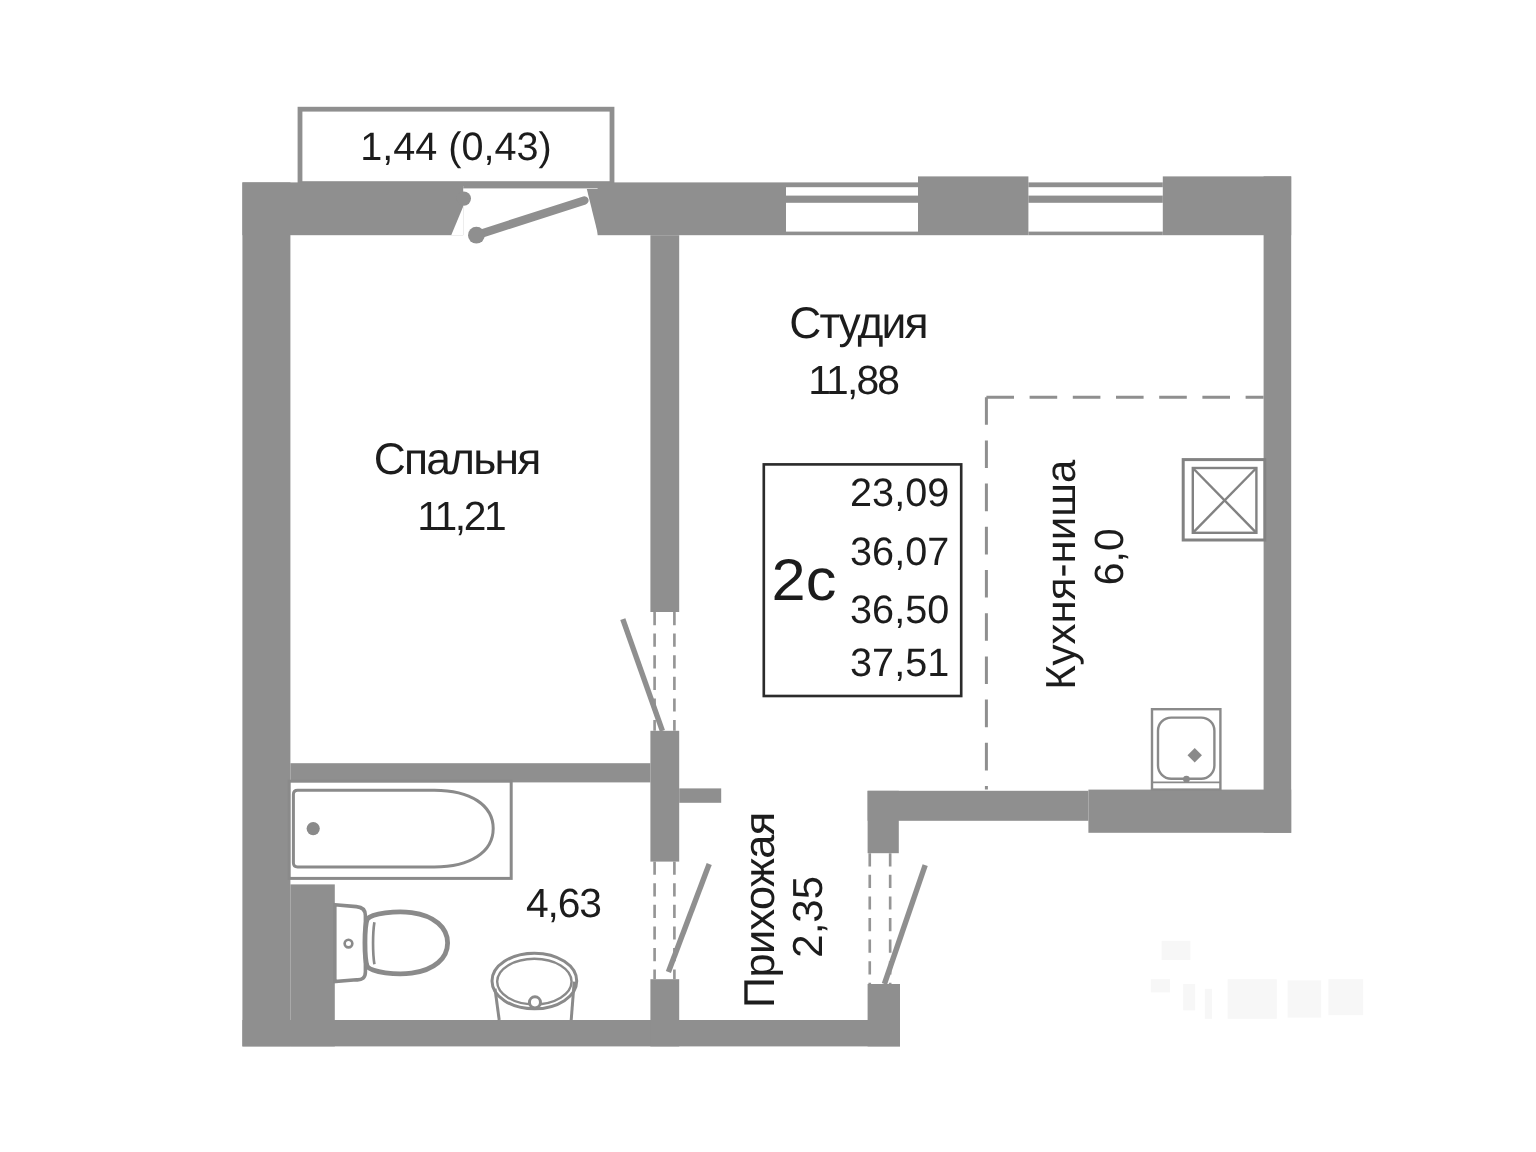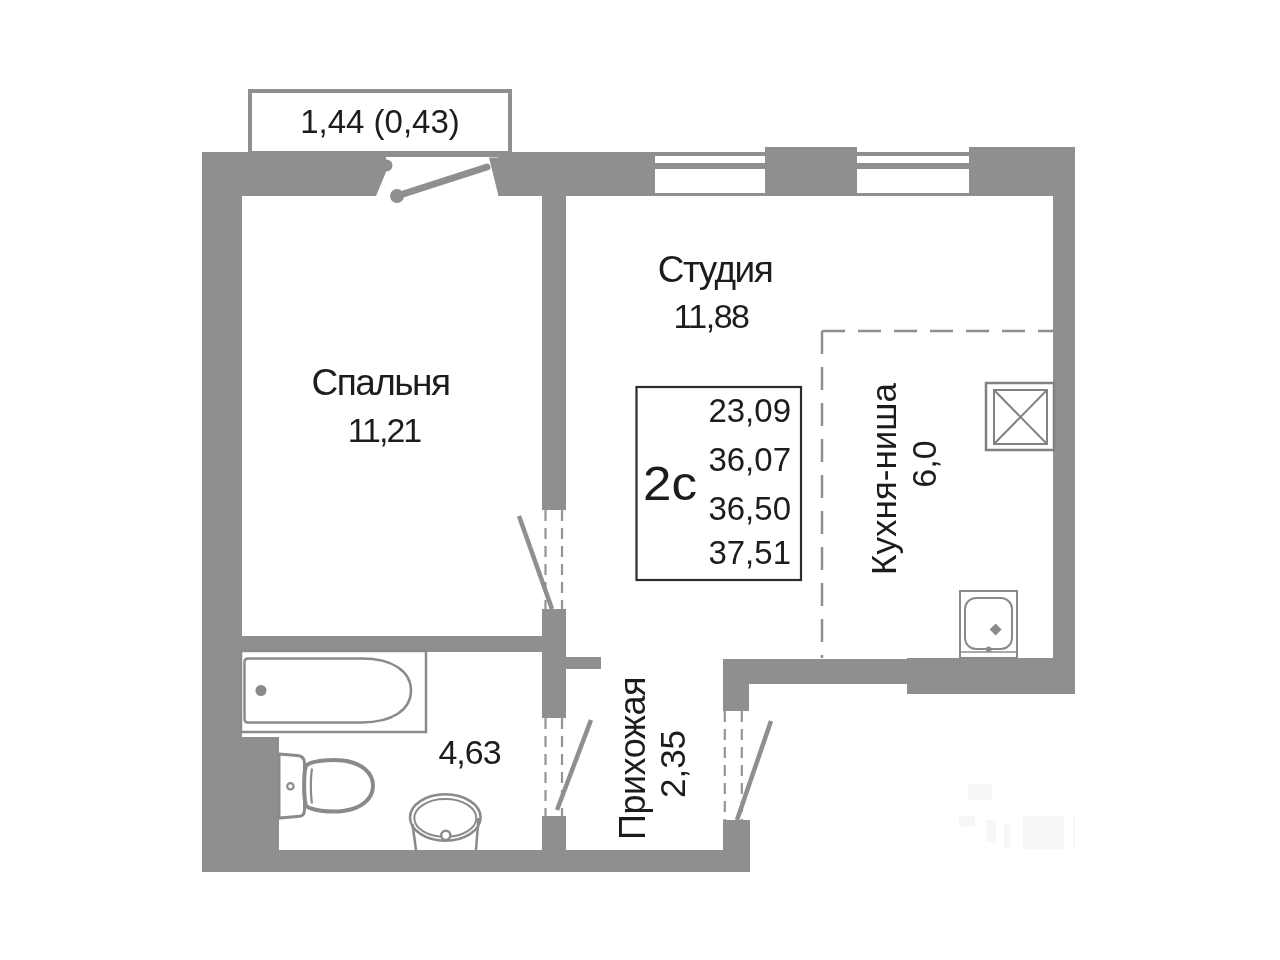--- a/index.html
+++ b/index.html
@@ -1,16 +1,16 @@
 <!DOCTYPE html>
 <html><head>
 <meta charset="utf-8">
 <style>
   html,body{margin:0;padding:0;background:#ffffff;}
-  .wrap{position:relative;width:1075px;height:960px;background:#ec4899;overflow:hidden;}
+  .wrap{position:relative;width:1280px;height:960px;background:#ec4899;overflow:hidden;}
   text{font-family:"Liberation Sans", sans-serif;}
 </style>
 </head>
 <body>
 <div class="wrap">
 <svg width="1280" height="960" viewBox="0 0 1280 960">
 <rect x="0" y="0" width="1280" height="960" fill="#ffffff"></rect>
 
 <rect x="242" y="196" width="300" height="440" fill="#ffffff"></rect>
 

